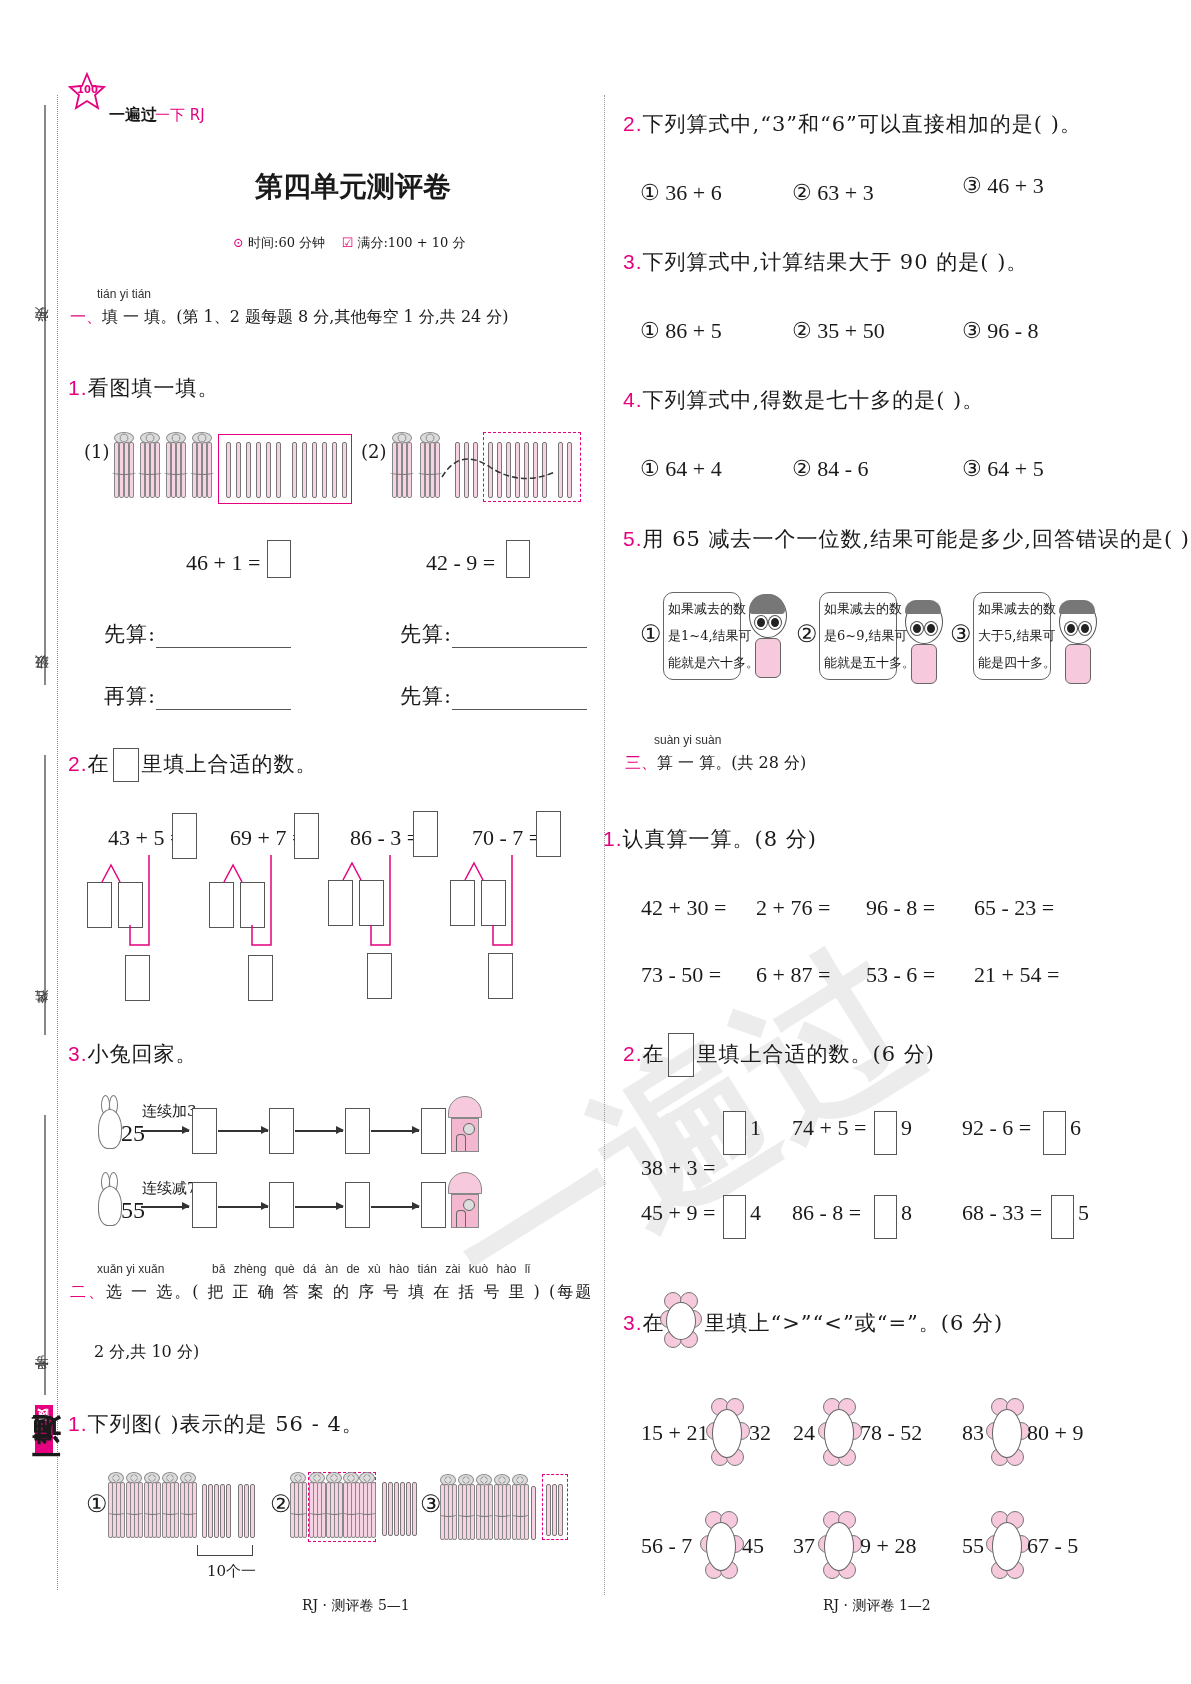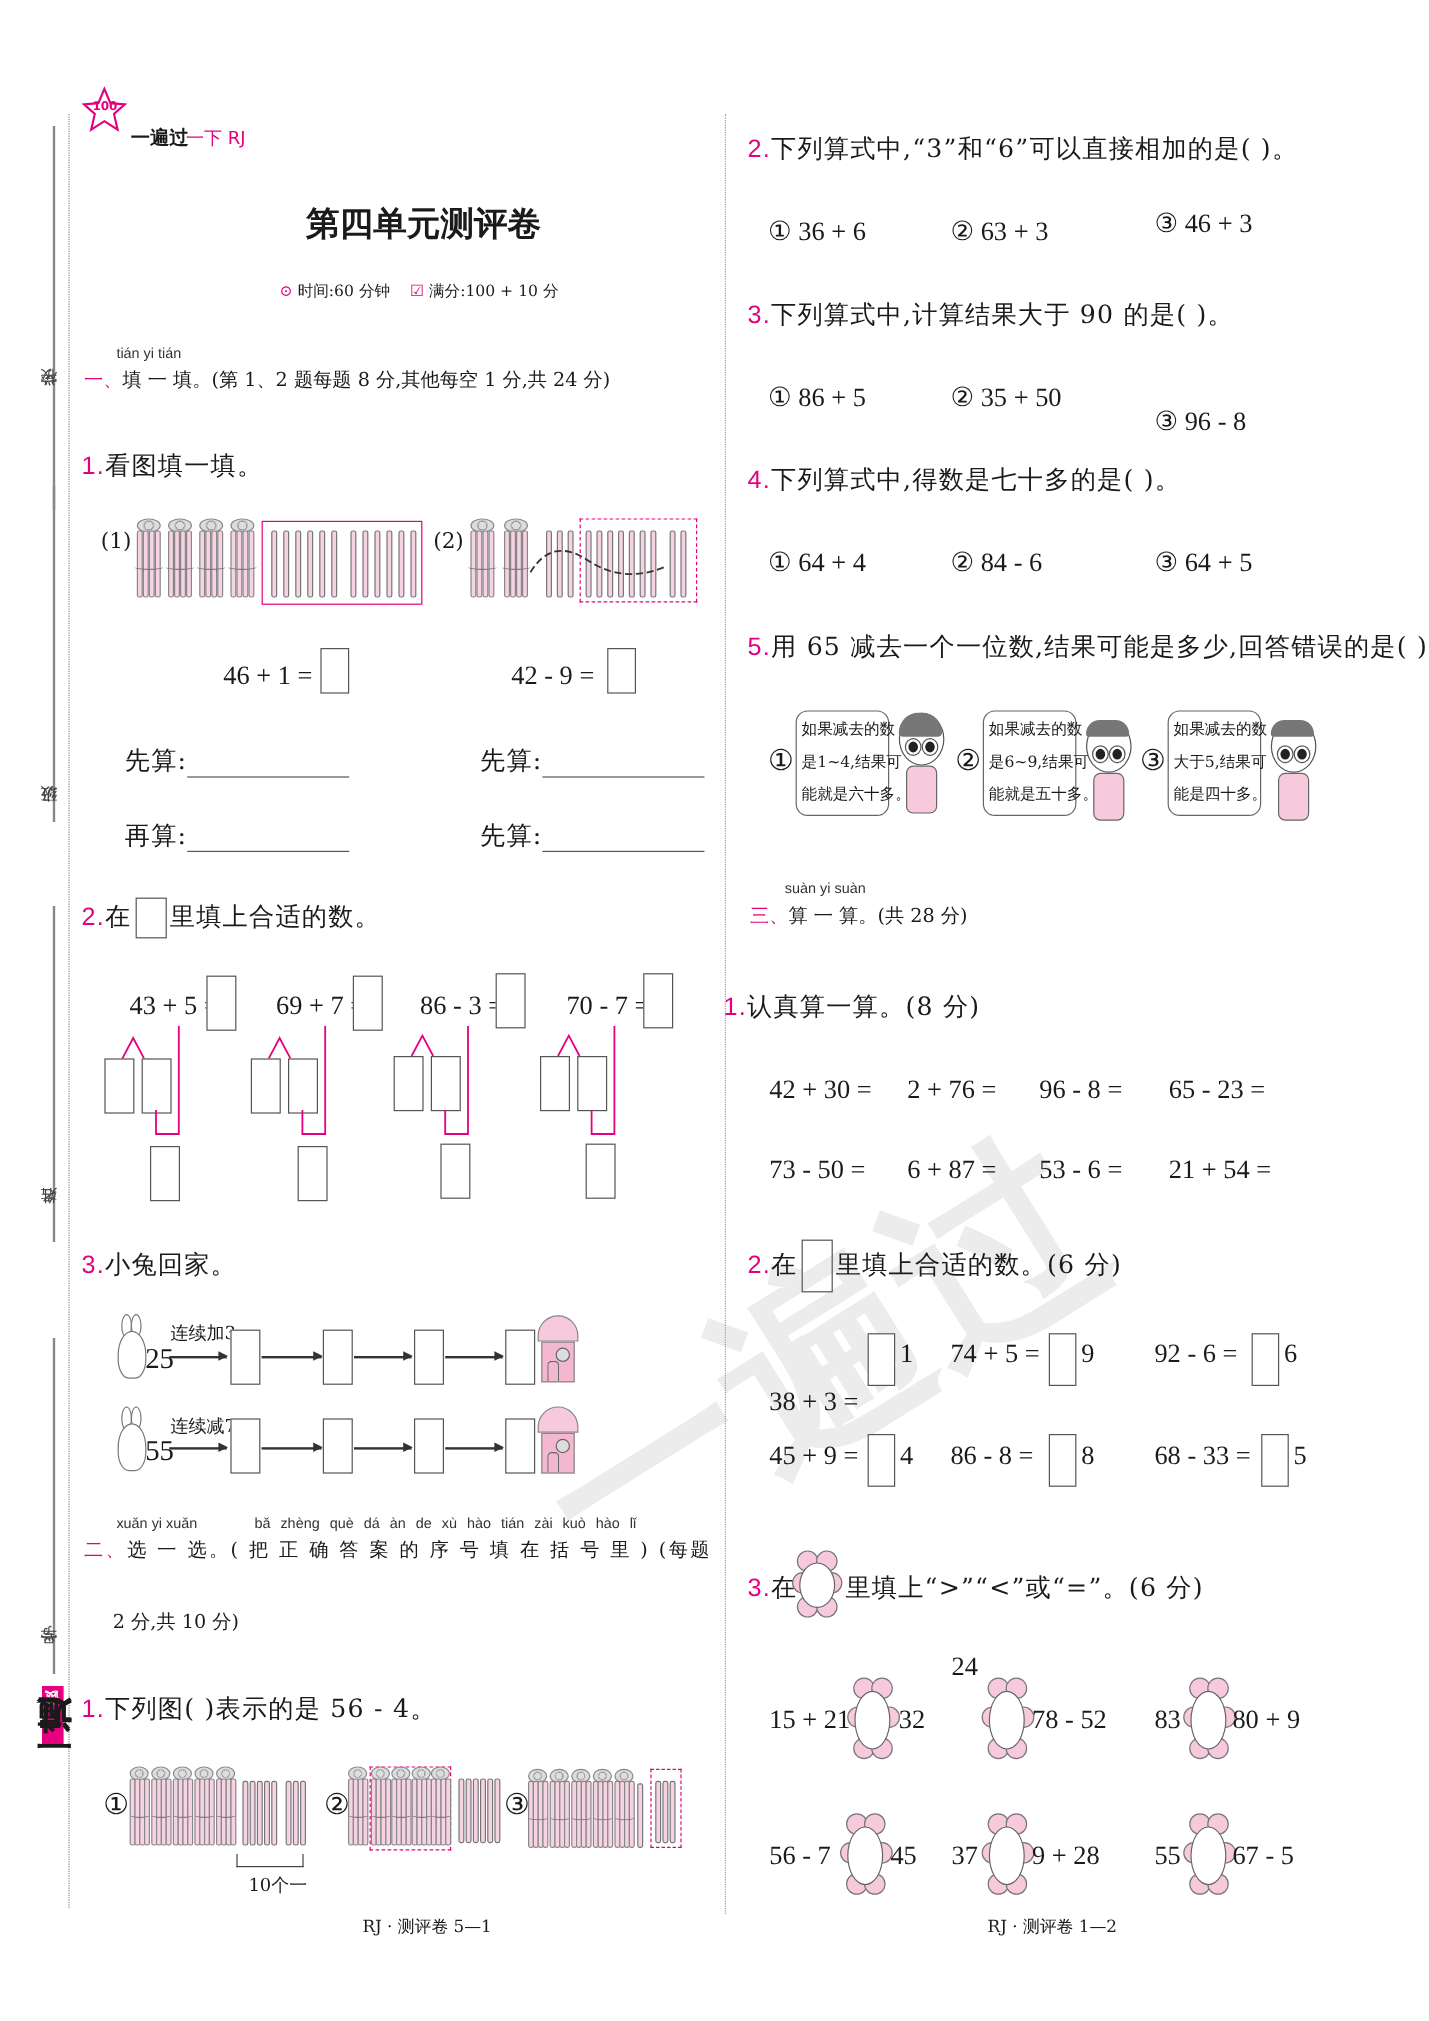--- a/index.html
+++ b/index.html
@@ -454,21 +454,21 @@
 </div>
 <div class="abs eq" style="left:640px;top:180px;">① 36 + 6</div>
 <div class="abs eq" style="left:792px;top:180px;">② 63 + 3</div>
 <div class="abs eq" style="left:962px;top:173px;">③ 46 + 3</div>
 
 <div class="abs q" style="left:623px;top:248px;">
   <span class="num">3.</span><span>下列算式中,计算结果大于 90 的是(      )。</span>
 </div>
 <div class="abs eq" style="left:640px;top:318px;">① 86 + 5</div>
 <div class="abs eq" style="left:792px;top:318px;">② 35 + 50</div>
-<div class="abs eq" style="left:962px;top:318px;margin-top:20px;">③ 96 - 8</div>
+<div class="abs eq" style="left:962px;top:318px;">③ 96 - 8</div>
 
 <div class="abs q" style="left:623px;top:386px;">
   <span class="num">4.</span><span>下列算式中,得数是七十多的是(      )。</span>
 </div>
 <div class="abs eq" style="left:640px;top:456px;">① 64 + 4</div>
 <div class="abs eq" style="left:792px;top:456px;">② 84 - 6</div>
 <div class="abs eq" style="left:962px;top:456px;">③ 64 + 5</div>
 
 <div class="abs q" style="left:623px;top:525px;">
   <span class="num">5.</span><span>用 65 减去一个一位数,结果可能是多少,回答错误的是(      )。</span>
@@ -581,21 +581,21 @@
       <div class="pet" style="left:5px;top:0"></div>
       <div class="pet" style="left:20px;top:0"></div>
       <div class="pet" style="left:0;top:24px"></div>
       <div class="pet" style="left:26px;top:24px"></div>
       <div class="pet" style="left:5px;top:50px"></div>
       <div class="pet" style="left:20px;top:50px"></div>
       <div class="ctr" style="top:11px;height:47px;"></div>
     </div>
   <div class="abs eq" style="left:749px;top:1420px;">32</div>
 
-  <div class="abs eq" style="left:793px;top:1376px;">24</div>
+  <div class="abs eq" style="left:793px;top:1420px;">24</div>
   <div class="flower" style="left:818px;top:1398px;height:70px;">
       <div class="pet" style="left:5px;top:0"></div>
       <div class="pet" style="left:20px;top:0"></div>
       <div class="pet" style="left:0;top:24px"></div>
       <div class="pet" style="left:26px;top:24px"></div>
       <div class="pet" style="left:5px;top:50px"></div>
       <div class="pet" style="left:20px;top:50px"></div>
       <div class="ctr" style="top:11px;height:47px;"></div>
     </div>
   <div class="abs eq" style="left:860px;top:1420px;">78 - 52</div>

